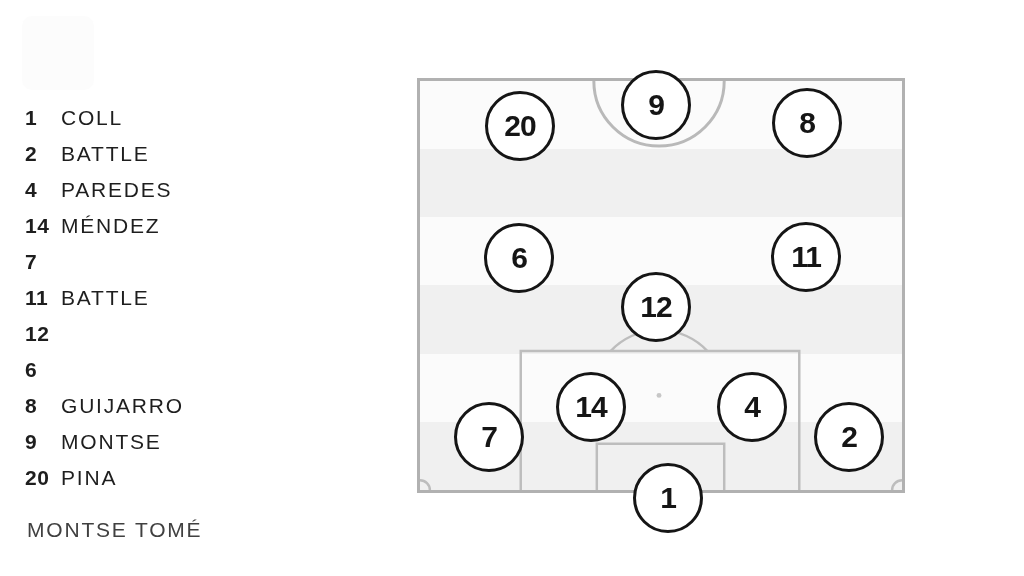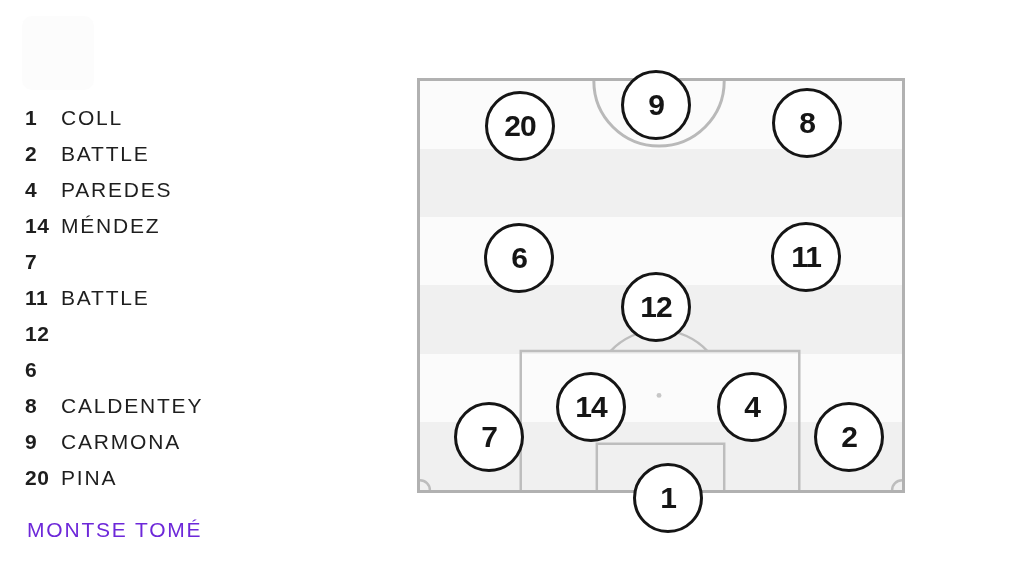--- a/index.html
+++ b/index.html
@@ -52,21 +52,21 @@
     font-weight: 400;
     letter-spacing: 1.8px;
   }
   .coach {
     position: absolute;
     left: 27px;
     top: 518px;
     font-size: 21px;
     font-weight: 400;
     letter-spacing: 1.8px;
-    color: #6d28d9;
+    color: #404040;
   }
 
   
   .pitch {
     position: absolute;
     left: 417px;
     top: 78px;
     width: 488px;
     height: 415px;
     box-sizing: border-box;
@@ -137,25 +137,25 @@
       <span class="roster-name">BATTLE</span>
     </div>
     <div class="roster-row">
       <span class="roster-num">12</span>
     </div>
     <div class="roster-row">
       <span class="roster-num">6</span>
     </div>
     <div class="roster-row">
       <span class="roster-num">8</span>
-      <span class="roster-name">CALDENTEY</span>
+      <span class="roster-name">GUIJARRO</span>
     </div>
     <div class="roster-row">
       <span class="roster-num">9</span>
-      <span class="roster-name">CARMONA</span>
+      <span class="roster-name">MONTSE</span>
     </div>
     <div class="roster-row">
       <span class="roster-num">20</span>
       <span class="roster-name">PINA</span>
     </div>
   </div>
 
   <div class="coach">MONTSE TOMÉ</div>
 
   <div class="pitch">

